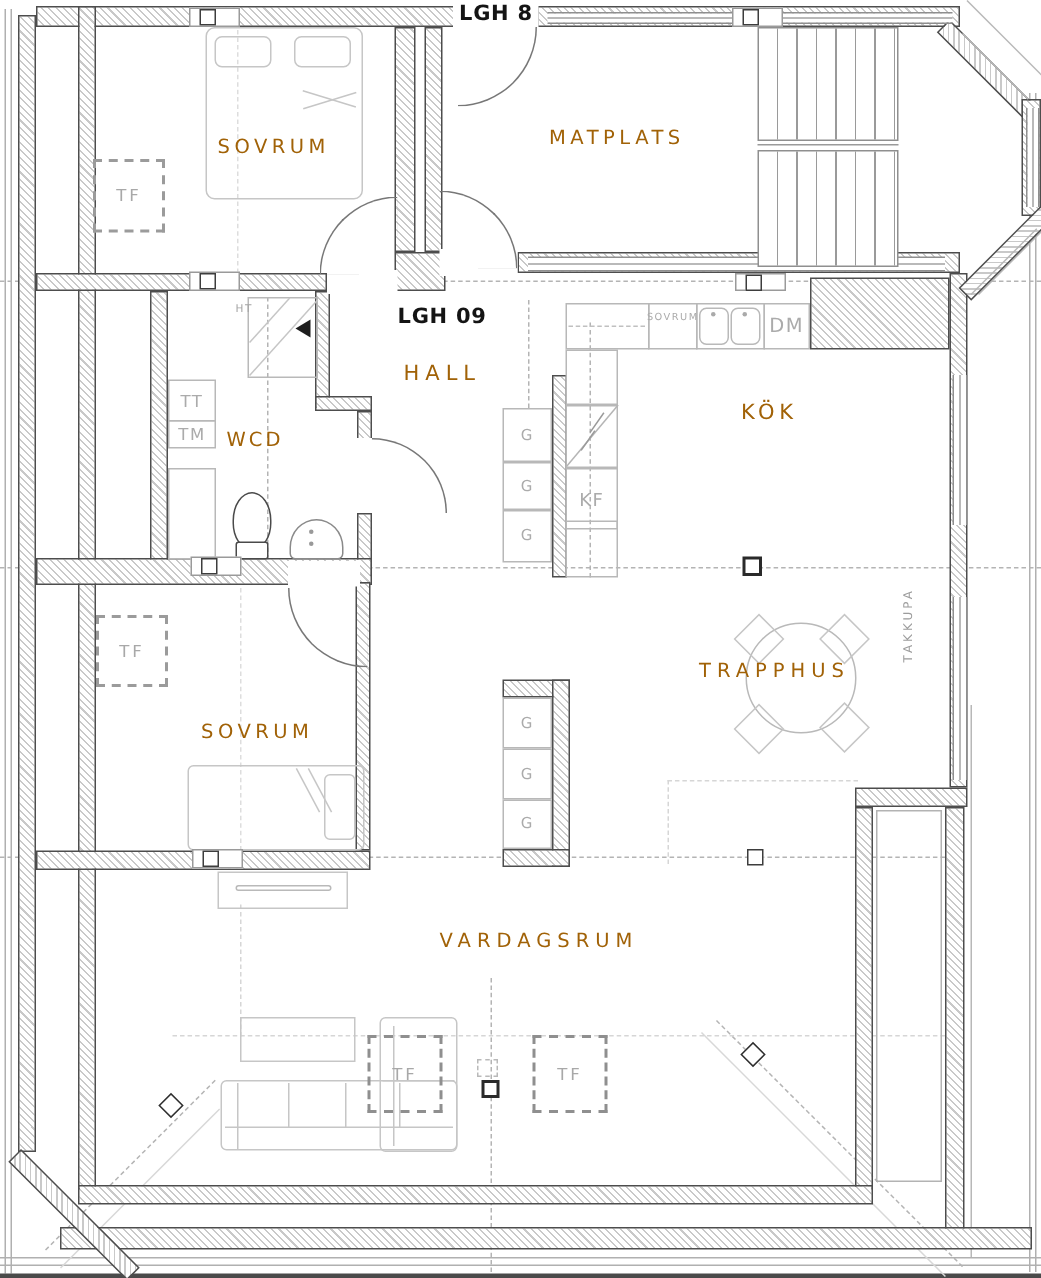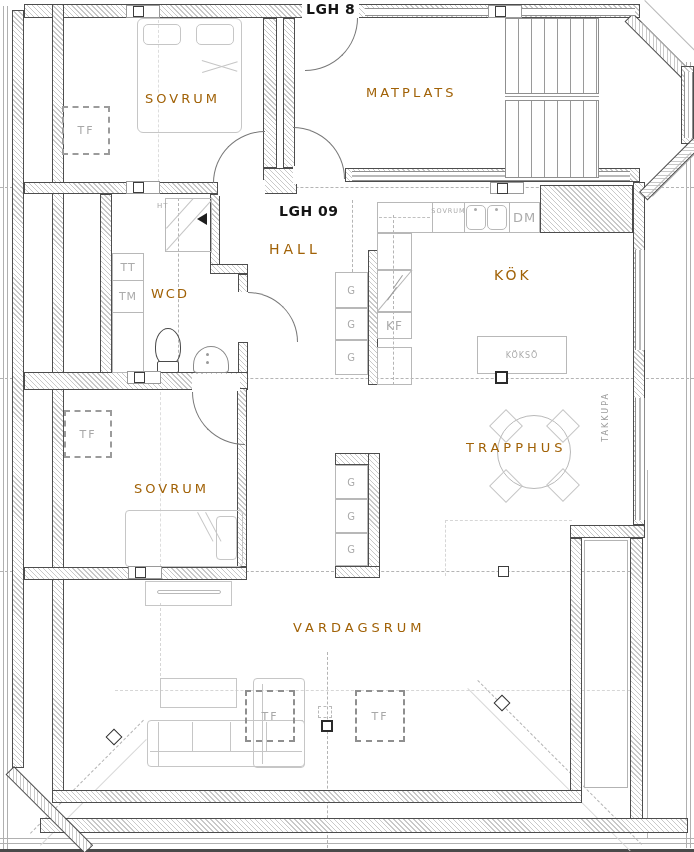--- a/index.html
+++ b/index.html
@@ -162,21 +162,21 @@
     </div>
 
   <div class="furn2" style="left:165px;top:198px;width:47px;height:54px"></div>
   <div class="fl" style="left:166px;top:250px;width:68px;height:1px;transform:rotate(-48deg);transform-origin:0 0"></div>
   <div class="fl" style="left:166px;top:228px;width:40px;height:1px;transform:rotate(-48deg);transform-origin:0 0"></div>
   <div class="tri" style="left:197px;top:213px"></div>
   <div class="tiny" style="left:157px;top:202px;font-size:7px;letter-spacing:1px">HT</div>
   <div class="cab" style="left:112px;top:253px;width:32px;height:28px">
       <span style="font-size:11px">TT</span>
     </div>
-  <div class="cab" style="left:112px;top:280px;width:32px;height:33px">
+  <div class="cab" style="left:112px;top:280px;width:32px;height:19px">
       <span style="font-size:11px">TM</span>
     </div>
   <div class="cab" style="left:112px;top:312px;width:32px;height:61px"></div>
   <div class="furn" style="left:155px;top:328px;width:26px;height:38px;border-color:#4a4a4a;border-width:1.5px;border-radius:50% 50% 45% 45%"></div>
   <div class="furn" style="left:157px;top:361px;width:22px;height:12px;border-color:#4a4a4a;border-width:1.5px;border-radius:2px;background:#fff"></div>
   <div class="furn" style="left:193px;top:346px;width:36px;height:27px;border-color:#8a8a8a;border-radius:50% 50% 4px 4px / 70% 70% 4px 4px"></div>
   <div class="abs circle" style="left:206px;top:353px;width:3px;height:3px;background:#999"></div>
   <div class="abs circle" style="left:206px;top:361px;width:3px;height:3px;background:#999"></div>
 
   <div class="cab" style="left:377px;top:202px;width:56px;height:31px"></div>
@@ -190,38 +190,35 @@
   <div class="abs circle" style="left:474px;top:208px;width:3px;height:3px;background:#aaa"></div>
   <div class="abs circle" style="left:495px;top:208px;width:3px;height:3px;background:#aaa"></div>
   <div class="cab" style="left:509px;top:202px;width:31px;height:31px">
       <span style="font-size:13px">DM</span>
     </div>
   <div class="cab" style="left:377px;top:233px;width:35px;height:37px"></div>
   <div class="cab" style="left:377px;top:270px;width:35px;height:42px"></div>
   <div class="fl" style="left:377px;top:311px;width:54px;height:1px;transform:rotate(-50deg);transform-origin:0 0;background:#b5b5b5"></div>
   <div class="fl" style="left:387px;top:300px;width:16px;height:1px;transform:rotate(-55deg);transform-origin:0 0;background:#9a9a9a"></div>
   <div class="fl" style="left:393px;top:288px;width:16px;height:1px;transform:rotate(-55deg);transform-origin:0 0;background:#9a9a9a"></div>
-  <div class="cab" style="left:377px;top:312px;width:35px;height:27px">
+  <div class="cab" style="left:377px;top:312px;width:35px;height:41px">
       <span style="font-size:12px">KF</span>
     </div>
   <div class="cab" style="left:377px;top:347px;width:35px;height:38px"></div>
 
   <div class="cab" style="left:335px;top:272px;width:33px;height:36px">
       <span style="font-size:10px">G</span>
     </div>
   <div class="cab" style="left:335px;top:308px;width:33px;height:32px">
       <span style="font-size:10px">G</span>
     </div>
   <div class="cab" style="left:335px;top:340px;width:33px;height:35px">
       <span style="font-size:10px">G</span>
     </div>
 
-  <div class="cab" style="left:477px;top:336px;width:90px;height:38px">
-      <span style="font-size:8px;letter-spacing:1px">KÖKSÖ</span>
-    </div>
   <div class="furn2 circle" style="left:497px;top:415px;width:74px;height:74px"></div>
   <div class="furn dia" style="left:494px;top:414px;width:24px;height:24px"></div>
   <div class="furn dia" style="left:551px;top:414px;width:24px;height:24px"></div>
   <div class="furn dia" style="left:494px;top:474px;width:24px;height:24px"></div>
   <div class="furn dia" style="left:551px;top:473px;width:24px;height:24px"></div>
 
   <div class="cab" style="left:335px;top:465px;width:33px;height:34px">
       <span style="font-size:10px">G</span>
     </div>
   <div class="cab" style="left:335px;top:499px;width:33px;height:34px">
@@ -272,21 +269,21 @@
   <div class="pad" style="left:128px;top:566px;width:34px;height:13px"></div>
   <div class="sq" style="left:135px;top:567px"></div>
   <div class="sqb" style="left:495px;top:371px"></div>
   <div class="sq" style="left:498px;top:566px"></div>
   <div class="sqb" style="left:321px;top:720px;width:12px;height:12px"></div>
   <div class="furn2" style="left:318px;top:706px;width:14px;height:12px;border-style:dashed"></div>
   <div class="sq dia" style="left:108px;top:731px;width:12px;height:12px;border-color:#2e2e2e"></div>
   <div class="sq dia" style="left:496px;top:697px;width:12px;height:12px;border-color:#2e2e2e"></div>
 
   <div class="ulabel" style="left:303px;top:1px">LGH 8</div>
-  <div class="ulabel" style="left:276px;top:203px;background:transparent">LGH 09</div>
+  <div class="ulabel" style="left:262px;top:203px;background:transparent">LGH 09</div>
   <div class="rlabel" style="left:145px;top:91px">SOVRUM</div>
   <div class="rlabel" style="left:366px;top:85px">MATPLATS</div>
   <div class="rlabel" style="left:269px;top:241px;font-size:14px;letter-spacing:4px">HALL</div>
   <div class="rlabel" style="left:151px;top:286px;letter-spacing:2px">WCD</div>
   <div class="rlabel" style="left:494px;top:267px;font-size:14px">KÖK</div>
   <div class="rlabel" style="left:466px;top:440px;letter-spacing:4px;z-index:5">TRAPPHUS</div>
   <div class="rlabel" style="left:134px;top:481px">SOVRUM</div>
   <div class="rlabel" style="left:293px;top:620px;letter-spacing:4px">VARDAGSRUM</div>
   <div class="tiny vert" style="left:601px;top:392px;font-size:8px;letter-spacing:2px;color:#9c9c9c;position:absolute">TAKKUPA</div>
 

